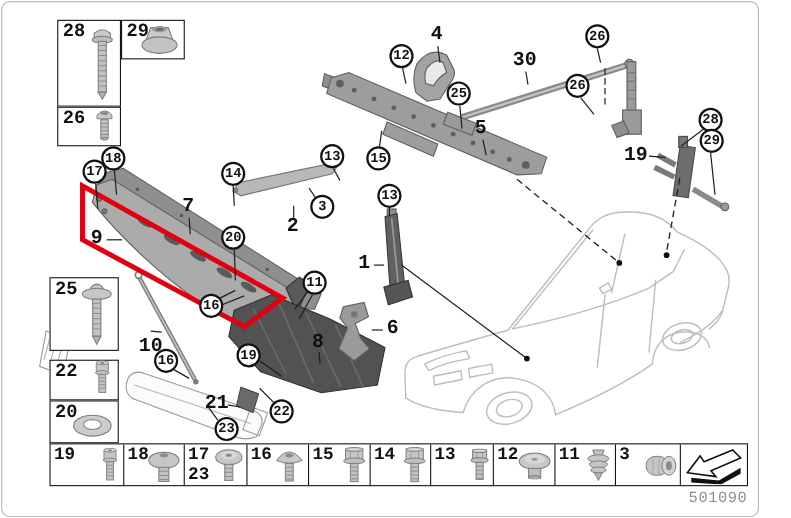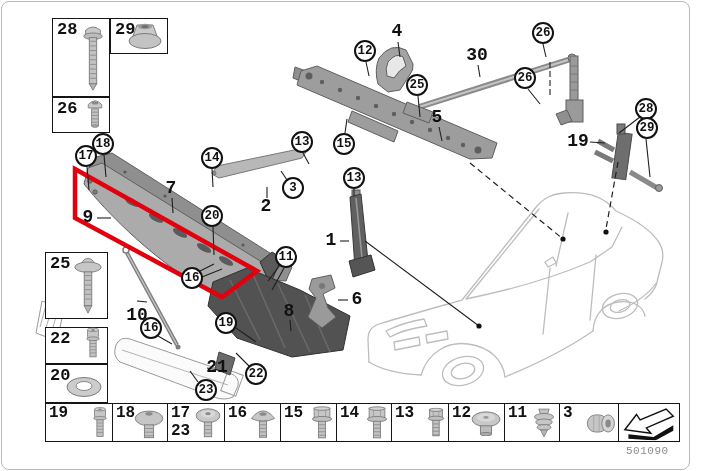--- a/index.html
+++ b/index.html
@@ -14,21 +14,21 @@
               border:1.4px solid #151515;background:#fff;box-sizing:border-box;}
   .cell{position:absolute;top:0;height:100%;border-left:1.4px solid #151515;box-sizing:border-box;}
   .cell.first{border-left:none;}
   .cell .num{position:absolute;left:3px;top:0px;font-weight:bold;font-size:16px;color:#111;}
   .cell .num2{position:absolute;left:3px;top:18px;font-weight:bold;font-size:16px;color:#111;}
   .cell-icon{position:absolute;right:2px;top:50%;transform:translateY(-50%);}
   .callout{position:absolute;width:22px;height:22px;border:2px solid #111;border-radius:50%;
            background:#fff;box-sizing:border-box;font-weight:bold;font-size:12.5px;line-height:18px;
            text-align:center;color:#111;}
   .plabel{position:absolute;transform:translate(-50%,-50%);font-weight:bold;font-size:18px;color:#111;}
-  .footer-code{position:absolute;left:626px;top:445px;font-size:11px;color:#8d8d8d;letter-spacing:.5px;}
+  .footer-code{position:absolute;left:626px;top:445px;font-size:14px;color:#8d8d8d;letter-spacing:.5px;}
 </style>
 </head>
 <body>
 
 <div class="stage">
 
   <svg width="0" height="0" style="position:absolute" aria-hidden="true">
     <defs>
       <symbol id="sym-bolt-long" viewBox="0 0 26 74">
         <path d="M5,8 Q13,1 21,8 L21,13 L5,13 Z" fill="#c9c9c9" stroke="#7c7c7c"></path>
@@ -428,18 +428,18 @@
       <div class="plabel" style="left: 88px; top: 217px;">9</div>
       <div class="plabel" style="left: 266px; top: 206px;">2</div>
       <div class="plabel" style="left: 397px; top: 31px;">4</div>
       <div class="plabel" style="left: 437px; top: 117px;">5</div>
       <div class="plabel" style="left: 331px; top: 240px;">1</div>
       <div class="plabel" style="left: 477px; top: 55px;">30</div>
       <div class="plabel" style="left: 578px; top: 141px;">19</div>
       <div class="plabel" style="left: 357px; top: 299px;">6</div>
       <div class="plabel" style="left: 289px; top: 311px;">8</div>
       <div class="plabel" style="left: 137px; top: 300px; margin-top: 15px;">10</div>
-      <div class="plabel" style="left: 197px; top: 367px; margin-left: 20px;">21</div>
+      <div class="plabel" style="left: 197px; top: 367px;">21</div>
     </div>
 
   <div class="footer-code">501090</div>
   <div class="frame"></div>
 </div>
 
 </body></html>

